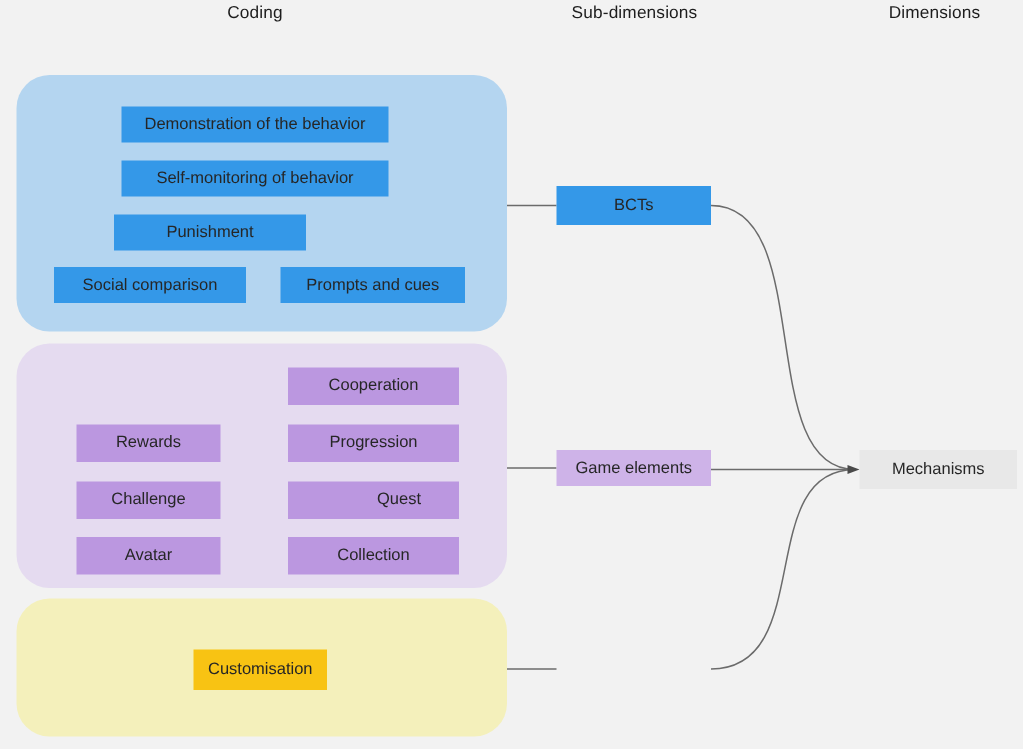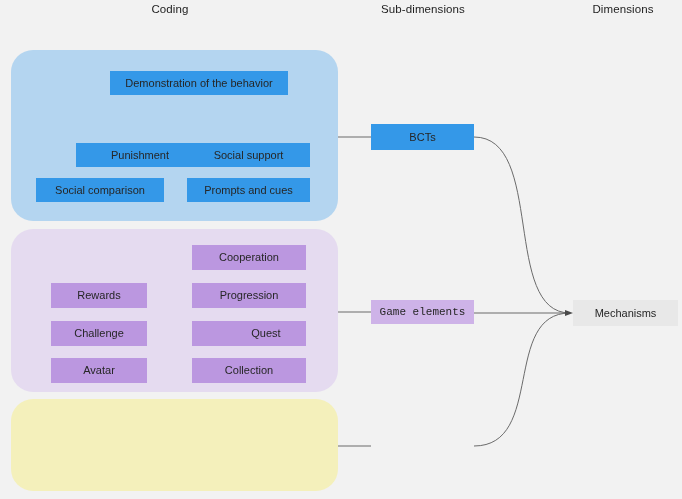--- a/index.html
+++ b/index.html
@@ -74,21 +74,21 @@
     font-size: 11px;
     color: #262626;
     white-space: nowrap;
   }
   .node.blue   { background: #3498e8; }
   .node.purple { background: #ceb3e8; }
   .node.gold   { background: #f8c413; }
   .node.grey   { background: #e8e8e8; text-align: right; }
 
   #node-bcts  { left: 371px; top: 124px; width: 103px; height: 26px; }
-  #node-game  { left: 371px; top: 300px; width: 103px; height: 24px; font-family: Liberation Mono, monospace; }
+  #node-game  { left: 371px; top: 300px; width: 103px; height: 24px; }
   #node-app   { left: 371px; top: 434px; width: 103px; height: 25px; }
   #node-mech  { left: 573px; top: 300px; width: 105px; height: 26px; }
 
   
   #links {
     position: absolute;
     left: 0; top: 0;
     width: 682px;
     height: 499px;
     pointer-events: none;
@@ -104,38 +104,39 @@
 <body>
 
 <div id="canvas">
 
   <div class="col-header" id="hdr-coding">Coding</div>
   <div class="col-header" id="hdr-subdim">Sub-dimensions</div>
   <div class="col-header" id="hdr-dim">Dimensions</div>
 
   <div class="group" id="group-bct"></div>
 
-  <div class="code-box blue" style="left:81px; top:71px; width:178px; height:24px;margin-left:29px;">Demonstration of the behavior</div>
+  <div class="code-box blue" style="left:81px; top:71px; width:178px; height:24px;">Demonstration of the behavior</div>
+  <div class="code-box blue" style="left:81px; top:107px; width:178px; height:24px;">Self-monitoring of behavior</div>
   <div class="code-box blue" style="left:36px; top:143px; width:128px; height:24px;margin-left:40px;">Punishment</div>
-  <div class="code-box blue" style="left:187px; top:143px; width:123px; height:24px;">Social support</div>
   <div class="code-box blue" style="left:36px; top:178px; width:128px; height:24px;">Social comparison</div>
   <div class="code-box blue" style="left:187px; top:178px; width:123px; height:24px;">Prompts and cues</div>
 
   <div class="group" id="group-game"></div>
 
   <div class="code-box purple" style="left:192px; top:245px; width:114px; height:25px;">Cooperation</div>
   <div class="code-box purple" style="left:51px; top:283px; width:96px; height:25px;">Rewards</div>
   <div class="code-box purple" style="left:192px; top:283px; width:114px; height:25px;">Progression</div>
   <div class="code-box purple" style="left:51px; top:321px; width:96px; height:25px;">Challenge</div>
   <div class="code-box purple" style="left:192px; top:321px; width:114px; height:25px;padding-left:34px;">Quest</div>
   <div class="code-box purple" style="left:51px; top:358px; width:96px; height:25px;">Avatar</div>
   <div class="code-box purple" style="left:192px; top:358px; width:114px; height:25px;">Collection</div>
 
   <div class="group" id="group-app"></div>
 
+  <div class="code-box gold" style="left:129px; top:433px; width:89px; height:27px;">Customisation</div>
 
   <svg id="links" viewBox="0 0 682 499" xmlns="http://www.w3.org/2000/svg">
 
     <path class="link-path" d="M 338 137 L 371 137"></path>
     <path class="link-path" d="M 338 312 L 371 312"></path>
     <path class="link-path" d="M 338 446 L 371 446"></path>
 
     <path class="link-path" d="M 474 137 C 545 137, 502 313, 570 313"></path>
     <path class="link-path" d="M 474 313 L 570 313"></path>
     <path class="link-path" d="M 474 446 C 545 446, 502 313, 570 313"></path>

